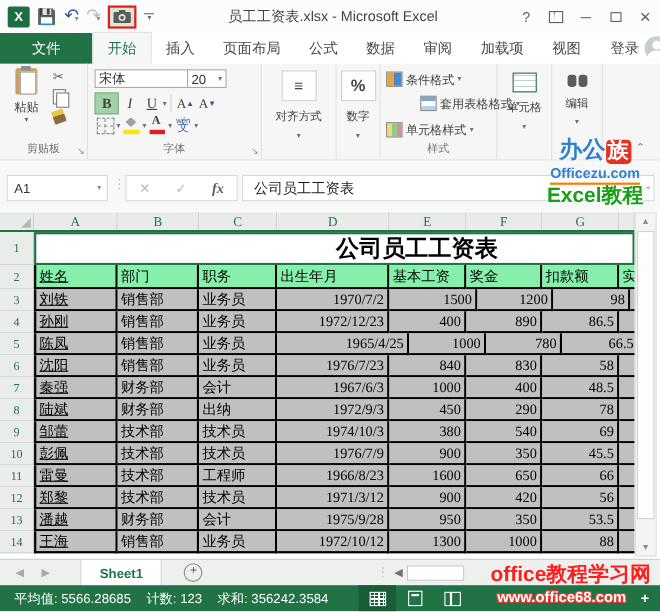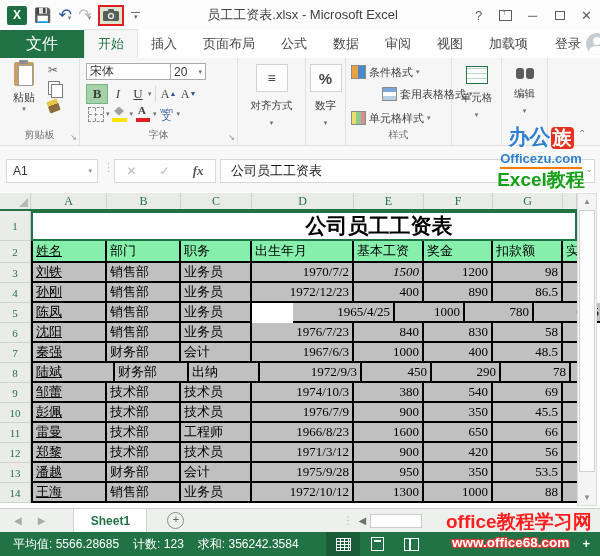--- a/index.html
+++ b/index.html
@@ -20,21 +20,21 @@
   .qat-more .car{font-size:7px;line-height:5px;}
   .wtitle{flex:1;text-align:center;font-size:13px;color:#3f423f;white-space:nowrap;overflow:hidden;}
   .win-controls{display:flex;align-items:center;}
   .wbtn{width:27px;height:30px;display:flex;align-items:center;justify-content:center;color:#5c5f5c;font-size:13px;}
   .ribopt-ic{width:13px;height:11px;border:1px solid #5c5f5c;position:relative;box-sizing:border-box;}
   .ribopt-ic:after{content:"↑";position:absolute;left:2px;top:-3px;font-size:8px;}
   .maxic{width:10px;height:9px;border:1px solid #5c5f5c;box-sizing:border-box;}
 
   
   .tabstrip{position:absolute;left:0;top:30px;width:600px;height:28px;background:#ffffff;display:flex;align-items:flex-end;}
-  .file-tab{width:84px;height:28px;background:#217346;color:#fff;font-size:16px;display:flex;align-items:center;justify-content:center;}
+  .file-tab{width:84px;height:28px;background:#217346;color:#fff;font-size:13px;display:flex;align-items:center;justify-content:center;}
   .rtab{height:28px;line-height:28px;padding:0 13px;font-size:13px;color:#444744;white-space:nowrap;}
   .rtab.active{background:#f5f6f5;color:#217346;border:1px solid #e1e4e1;border-bottom:none;}
   .tab-spacer{flex:1;}
   .signin{display:flex;align-items:center;gap:5px;padding-right:0;}
   .avatar{width:22px;height:22px;border-radius:50%;background:#c7ccd1;position:relative;overflow:hidden;margin-right:-8px;}
   .avatar:before{content:"";position:absolute;left:7px;top:4px;width:8px;height:8px;border-radius:50%;background:#fff;}
   .avatar:after{content:"";position:absolute;left:3px;top:13px;width:16px;height:10px;border-radius:50%;background:#fff;}
 
   
   .ribbon{position:absolute;left:0;top:58px;width:600px;height:88px;background:#f5f6f5;border-bottom:1px solid #dfe2df;display:flex;box-sizing:border-box;}
@@ -225,22 +225,22 @@
   </div>
 
   <div class="tabstrip">
     <div class="file-tab">文件</div>
     <div class="rtab active">开始</div>
     <div class="rtab">插入</div>
     <div class="rtab">页面布局</div>
     <div class="rtab">公式</div>
     <div class="rtab">数据</div>
     <div class="rtab">审阅</div>
+    <div class="rtab">加载项</div>
     <div class="rtab">视图</div>
-    <div class="rtab">加载项</div>
     <div class="tab-spacer"></div>
     <div class="rtab signin">
       <span>登录</span>
       <span class="avatar"></span>
     </div>
   </div>
 
   <div class="ribbon">
 
     <div class="rgroup g-clip">
@@ -409,42 +409,42 @@
           <div class="cell hcell lft" style="width: 69px;">奖金</div>
           <div class="cell hcell lft" style="width: 70px;">扣款额</div>
           <div class="cell hcell lft sliver" style="width: 14px;">实</div>
         </div>
         <div class="xrow">
           <div class="gut" style="height: 20px;">3</div>
           <div class="cell dcell lft bl undl" style="width: 76px;">刘铁</div>
           <div class="cell dcell lft" style="width: 74px;">销售部</div>
           <div class="cell dcell lft" style="width: 71px;">业务员</div>
           <div class="cell dcell rgt" style="width: 102px;">1970/7/2</div>
-          <div class="cell dcell rgt" style="width: 70px; font-style: italic;">1500</div>
+          <div class="cell dcell rgt" style="width: 80px;">1500</div>
           <div class="cell dcell rgt" style="width: 69px;">1200</div>
           <div class="cell dcell rgt" style="width: 70px;">98</div>
           <div class="cell dcell sliver" style="width: 14px;"></div>
         </div>
         <div class="xrow">
           <div class="gut" style="height: 20px;">4</div>
           <div class="cell dcell lft bl undl" style="width: 76px;">孙刚</div>
           <div class="cell dcell lft" style="width: 74px;">销售部</div>
           <div class="cell dcell lft" style="width: 71px;">业务员</div>
           <div class="cell dcell rgt" style="width: 102px;">1972/12/23</div>
           <div class="cell dcell rgt" style="width: 70px;">400</div>
           <div class="cell dcell rgt" style="width: 69px;">890</div>
           <div class="cell dcell rgt" style="width: 70px;">86.5</div>
           <div class="cell dcell sliver" style="width: 14px;"></div>
         </div>
         <div class="xrow">
           <div class="gut" style="height: 20px;">5</div>
           <div class="cell dcell lft bl undl" style="width: 76px;">陈凤</div>
           <div class="cell dcell lft" style="width: 74px;">销售部</div>
           <div class="cell dcell lft" style="width: 71px;">业务员</div>
-          <div class="cell dcell rgt" style="width: 102px; margin-left: 41px;">1965/4/25</div>
+          <div class="cell dcell rgt" style="width: 120px;">1965/4/25</div>
           <div class="cell dcell rgt" style="width: 70px;">1000</div>
           <div class="cell dcell rgt" style="width: 69px;">780</div>
           <div class="cell dcell rgt" style="width: 70px;">66.5</div>
           <div class="cell dcell sliver" style="width: 14px;"></div>
         </div>
         <div class="xrow">
           <div class="gut" style="height: 20px;">6</div>
           <div class="cell dcell lft bl undl" style="width: 76px;">沈阳</div>
           <div class="cell dcell lft" style="width: 74px;">销售部</div>
           <div class="cell dcell lft" style="width: 71px;">业务员</div>
@@ -460,21 +460,21 @@
           <div class="cell dcell lft" style="width: 74px;">财务部</div>
           <div class="cell dcell lft" style="width: 71px;">会计</div>
           <div class="cell dcell rgt" style="width: 102px; text-align: right;">1967/6/3</div>
           <div class="cell dcell rgt" style="width: 70px;">1000</div>
           <div class="cell dcell rgt" style="width: 69px;">400</div>
           <div class="cell dcell rgt" style="width: 70px;">48.5</div>
           <div class="cell dcell sliver" style="width: 14px;"></div>
         </div>
         <div class="xrow">
           <div class="gut" style="height: 20px;">8</div>
-          <div class="cell dcell lft bl undl" style="width: 84px;">陆斌</div>
+          <div class="cell dcell lft bl undl" style="width: 76px;">陆斌</div>
           <div class="cell dcell lft" style="width: 74px;">财务部</div>
           <div class="cell dcell lft" style="width: 71px;">出纳</div>
           <div class="cell dcell rgt" style="width: 102px;">1972/9/3</div>
           <div class="cell dcell rgt" style="width: 70px;">450</div>
           <div class="cell dcell rgt" style="width: 69px;">290</div>
           <div class="cell dcell rgt" style="width: 70px;">78</div>
           <div class="cell dcell sliver" style="width: 14px;"></div>
         </div>
         <div class="xrow">
           <div class="gut" style="height: 20px;">9</div>

